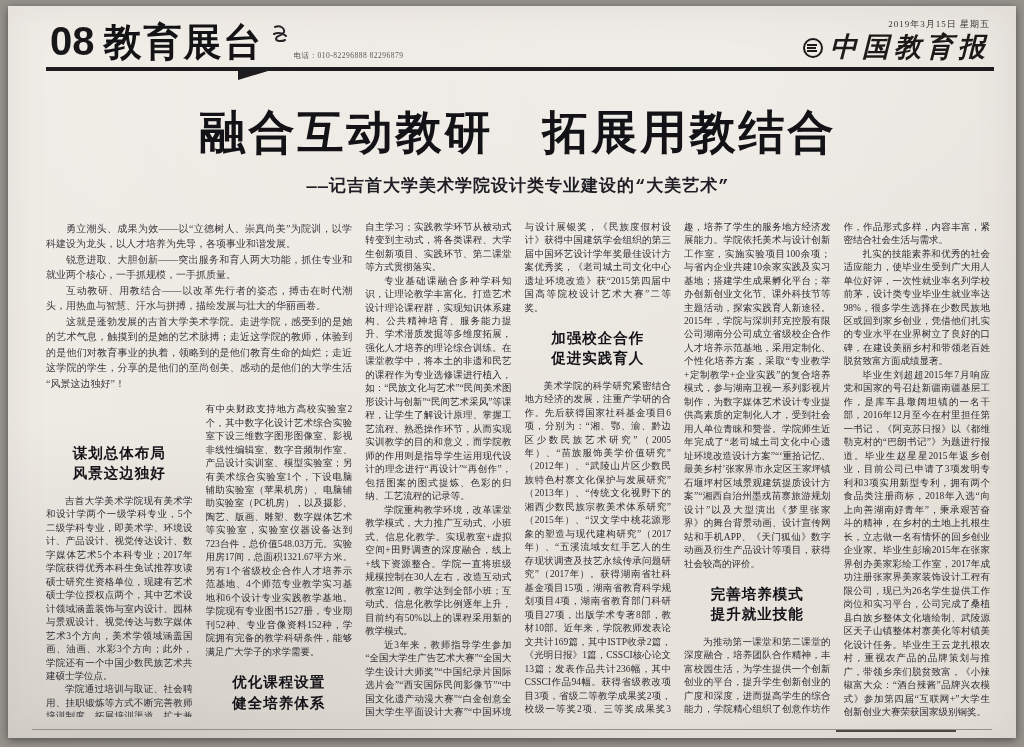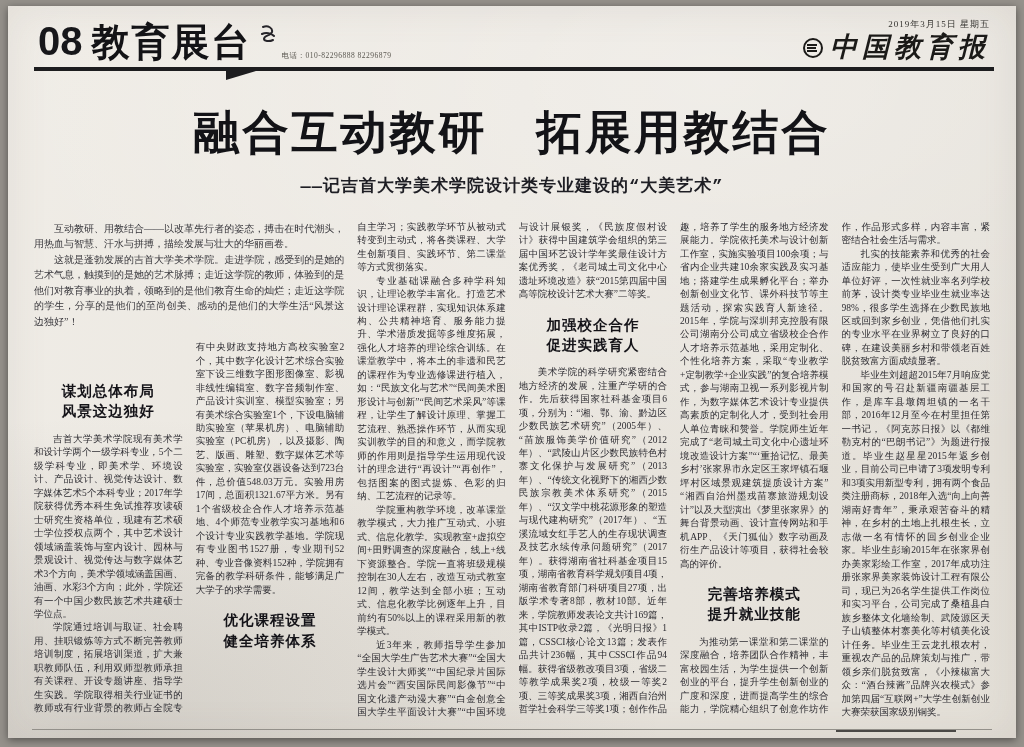--- a/index.html
+++ b/index.html
@@ -9,20 +9,21 @@
     font-family:"Liberation Serif","DejaVu Serif",serif;
   }
   .paper{
     position:absolute;left:8px;right:8px;top:6px;bottom:9px;
     background:
       radial-gradient(120% 90% at 70% 10%, rgba(255,255,255,.35), rgba(255,255,255,0) 60%),
       radial-gradient(100% 80% at 10% 100%, rgba(90,85,75,.18), rgba(0,0,0,0) 55%),
       linear-gradient(105deg,#f0ede7 0%,#eae6df 45%,#e3dfd7 100%);
     box-shadow:0 2px 8px rgba(0,0,0,.45), inset 0 0 40px rgba(120,110,95,.12);
     overflow:hidden;
+    padding-left:12px;
   }
   
   .masthead-row{display:flex;justify-content:space-between;align-items:flex-end;padding:12px 26px 0 30px;}
   .pageline{display:flex;align-items:flex-end;}
   .pagenum{font-family:"Liberation Sans","DejaVu Sans",sans-serif;font-size:40px;font-weight:700;color:#17171a;line-height:1;}
   .secname{font-family:"Liberation Sans","DejaVu Sans",sans-serif;font-size:38px;font-weight:700;color:#131316;line-height:1;margin-left:9px;letter-spacing:2px;}
   .seal{margin-left:8px;margin-bottom:14px;}
   .phone{font-size:7.5px;color:#59564f;margin-left:6px;margin-bottom:0;letter-spacing:.5px;}
   .brandside{text-align:right;}
   .date{font-size:9px;color:#33322e;letter-spacing:1px;margin-bottom:3px;}
@@ -86,20 +87,22 @@
       <div class="notch"></div>
     </div>
 
   <h1>融合互动教研　拓展用教结合</h1>
   <h2>——记吉首大学美术学院设计类专业建设的“大美艺术”</h2>
 
   <div class="body-grid">
 
     <div class="leftgroup">
       <div class="lede">
+        <p>勇立潮头、成果为效——以“立德树人、崇真尚美”为院训，以学科建设为龙头，以人才培养为先导，各项事业和谐发展。</p>
+        <p>锐意进取、大胆创新——突出服务和育人两大功能，抓住专业和就业两个核心，一手抓规模，一手抓质量。</p>
         <p>互动教研、用教结合——以改革先行者的姿态，搏击在时代潮头，用热血与智慧、汗水与拼搏，描绘发展与壮大的华丽画卷。</p>
         <p>这就是蓬勃发展的吉首大学美术学院。走进学院，感受到的是她的艺术气息，触摸到的是她的艺术脉搏；走近这学院的教师，体验到的是他们对教育事业的执着，领略到的是他们教育生命的灿烂；走近这学院的学生，分享的是他们的至尚创美、感动的是他们的大学生活“风景这边独好”！</p>
       </div>
       <div class="twocol">
         <div class="col">
           <div class="sec-head">
             <div>谋划总体布局</div>
             <div>风景这边独好</div>
           </div>
           <p>吉首大学美术学院现有美术学和设计学两个一级学科专业，5个二级学科专业，即美术学、环境设计、产品设计、视觉传达设计、数字媒体艺术5个本科专业；2017年学院获得优秀本科生免试推荐攻读硕士研究生资格单位，现建有艺术硕士学位授权点两个，其中艺术设计领域涵盖装饰与室内设计、园林与景观设计、视觉传达与数字媒体艺术3个方向，美术学领域涵盖国画、油画、水彩3个方向；此外，学院还有一个中国少数民族艺术共建硕士学位点。</p>

